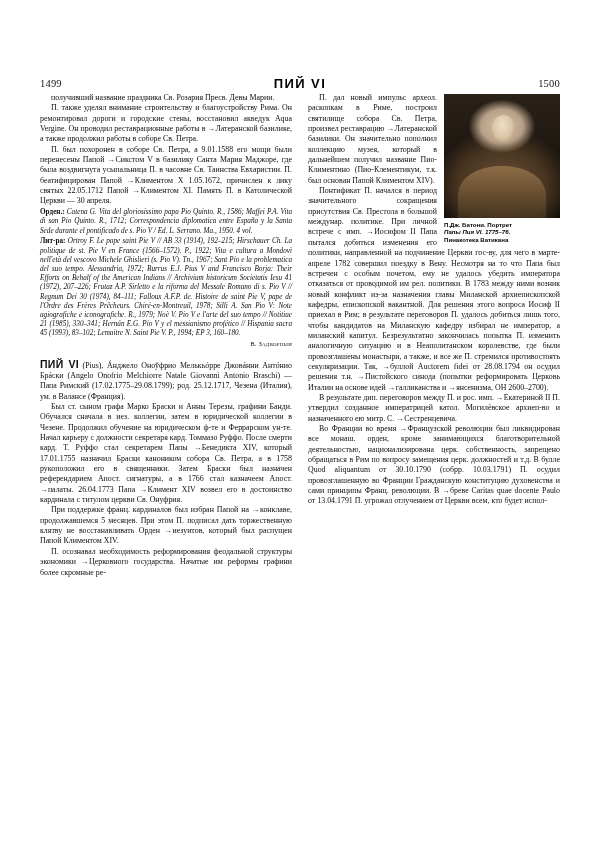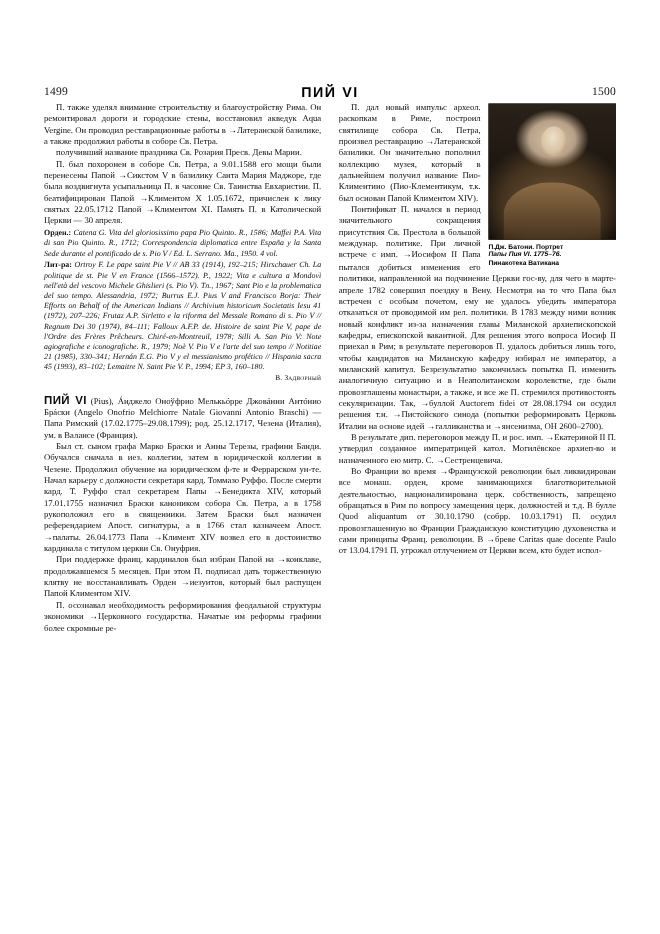--- a/index.html
+++ b/index.html
@@ -167,22 +167,22 @@
   <div class="running-head">
     <span class="folio">1499</span>
     <span class="head-title">ПИЙ VI</span>
     <span class="folio">1500</span>
   </div>
 
   <div class="columns">
 
     <div class="col">
 
+      <p>получивший название праздника Св. Розария Пресв. Девы Марии.</p>
       <p>П. также уделял внимание строительству и благоустройству Рима. Он ремонтировал дороги и городские стены, восстановил акведук Aqua Vergine. Он проводил реставрационные работы в →Латеранской базилике, а также продолжил работы в соборе Св. Петра.</p>
-      <p>получивший название праздника Св. Розария Пресв. Девы Марии.</p>
       <p>П. был похоронен в соборе Св. Петра, а 9.01.1588 его мощи были перенесены Папой →Сикстом V в базилику Санта Мария Маджоре, где была воздвигнута усыпальница П. в часовне Св. Таинства Евхаристии. П. беатифицирован Папой →Климентом X 1.05.1672, причислен к лику святых 22.05.1712 Папой →Климентом XI. Память П. в Католической Церкви — 30 апреля.</p>
 
       <div class="bib">
         <span class="lbl">Орден.:</span>
         <i>Catena G. Vita del gloriosissimo papa Pio Quinto. R., 1586; Maffei P.A. Vita di san Pio Quinto. R., 1712; Correspondencia diplomatica entre España y la Santa Sede durante el pontificado de s. Pio V / Ed. L. Serrano. Ma., 1950. 4 vol.</i>
       </div>
 
       <div class="bib">
         <span class="lbl">Лит-ра:</span>
         <i>Ortroy F. Le pape saint Pie V // AB 33 (1914), 192–215; Hirschauer Ch. La politique de st. Pie V en France (1566–1572). P., 1922; Vita e cultura a Mondovì nell'età del vescovo Michele Ghislieri (s. Pio V). Tn., 1967; Sant Pio e la problematica del suo tempo. Alessandria, 1972; Burrus E.J. Pius V and Francisco Borja: Their Efforts on Behalf of the American Indians // Archivium historicum Societatis Iesu 41 (1972), 207–226; Frutaz A.P. Sirletto e la riforma del Messale Romano di s. Pio V // Regnum Dei 30 (1974), 84–111; Falloux A.F.P. de. Histoire de saint Pie V, pape de l'Ordre des Frères Prêcheurs. Chiré-en-Montreuil, 1978; Silli A. San Pio V: Note agiografiche e iconografiche. R., 1979; Noè V. Pio V e l'arte del suo tempo // Notitiae 21 (1985), 330–341; Hernán E.G. Pio V y el messianismo profético // Hispania sacra 45 (1993), 83–102; Lemaitre N. Saint Pie V. P., 1994; EP 3, 160–180.</i>

